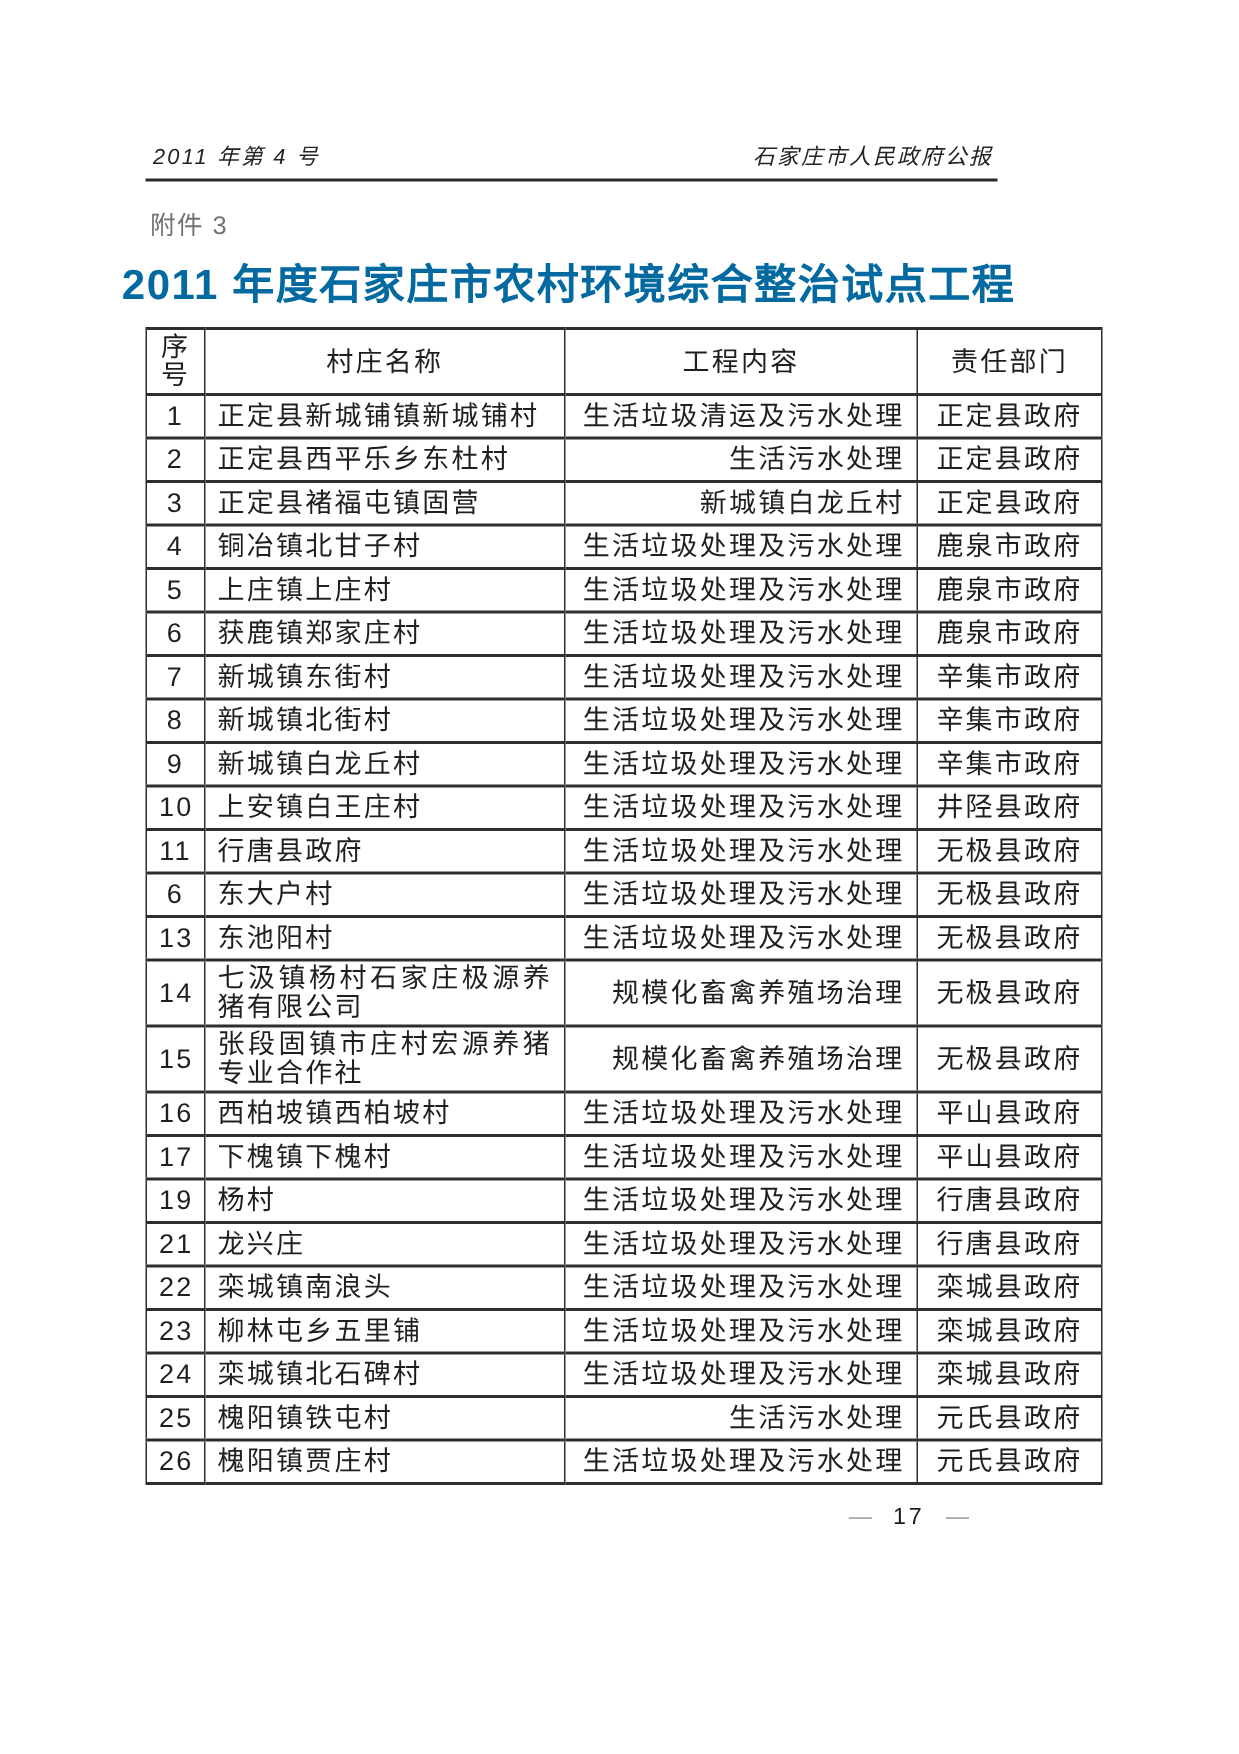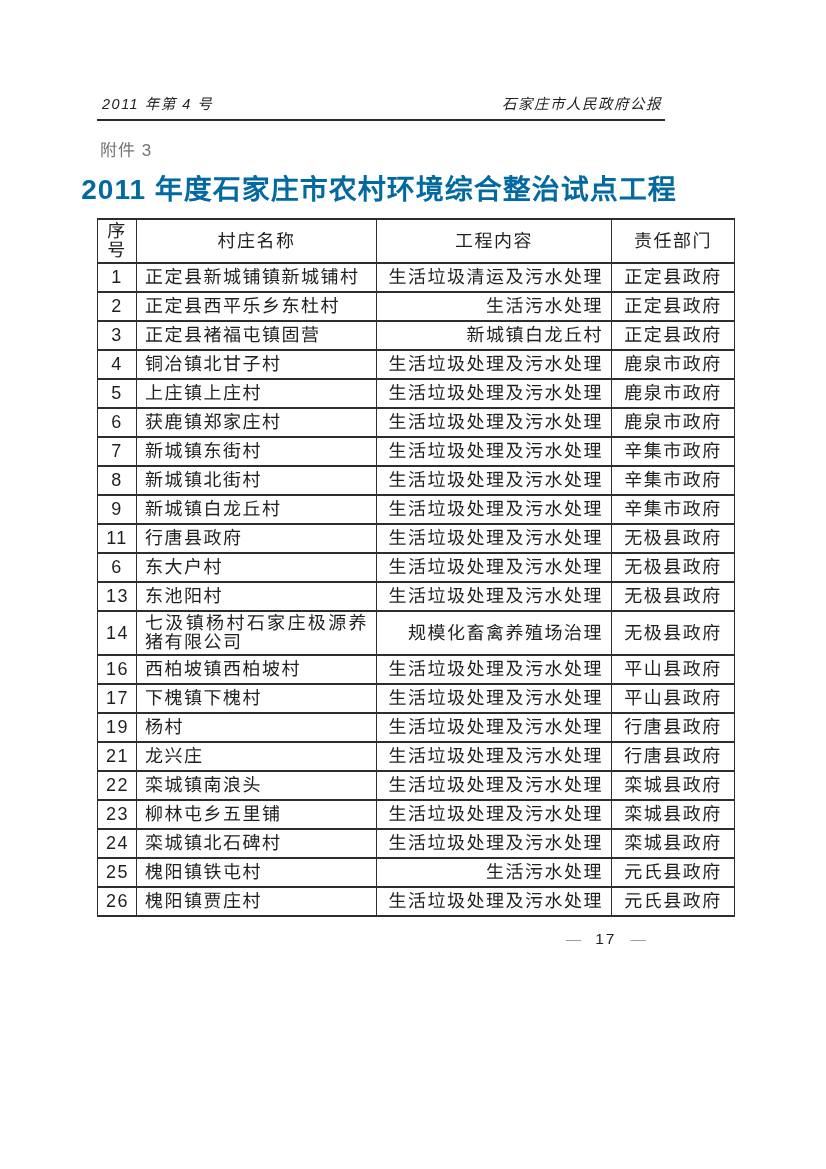--- a/index.html
+++ b/index.html
@@ -160,40 +160,52 @@
           <td class="c-project">生活垃圾处理及污水处理</td>
           <td class="c-dept">辛集市政府</td>
         </tr>
         <tr>
           <td class="c-no">9</td>
           <td class="c-village">新城镇白龙丘村</td>
           <td class="c-project">生活垃圾处理及污水处理</td>
           <td class="c-dept">辛集市政府</td>
         </tr>
         <tr>
+          <td class="c-no">10</td>
+          <td class="c-village">上安镇白王庄村</td>
+          <td class="c-project">生活垃圾处理及污水处理</td>
+          <td class="c-dept">井陉县政府</td>
+        </tr>
+        <tr>
           <td class="c-no">11</td>
           <td class="c-village">行唐县政府</td>
           <td class="c-project">生活垃圾处理及污水处理</td>
           <td class="c-dept">无极县政府</td>
         </tr>
         <tr>
           <td class="c-no">6</td>
           <td class="c-village">东大户村</td>
           <td class="c-project">生活垃圾处理及污水处理</td>
           <td class="c-dept">无极县政府</td>
         </tr>
         <tr>
           <td class="c-no">13</td>
           <td class="c-village">东池阳村</td>
           <td class="c-project">生活垃圾处理及污水处理</td>
           <td class="c-dept">无极县政府</td>
         </tr>
         <tr>
           <td class="c-no">14</td>
           <td class="c-village">七汲镇杨村石家庄极源养猪有限公司</td>
+          <td class="c-project">规模化畜禽养殖场治理</td>
+          <td class="c-dept">无极县政府</td>
+        </tr>
+        <tr>
+          <td class="c-no">15</td>
+          <td class="c-village">张段固镇市庄村宏源养猪专业合作社</td>
           <td class="c-project">规模化畜禽养殖场治理</td>
           <td class="c-dept">无极县政府</td>
         </tr>
         <tr>
           <td class="c-no">16</td>
           <td class="c-village">西柏坡镇西柏坡村</td>
           <td class="c-project">生活垃圾处理及污水处理</td>
           <td class="c-dept">平山县政府</td>
         </tr>
         <tr>

